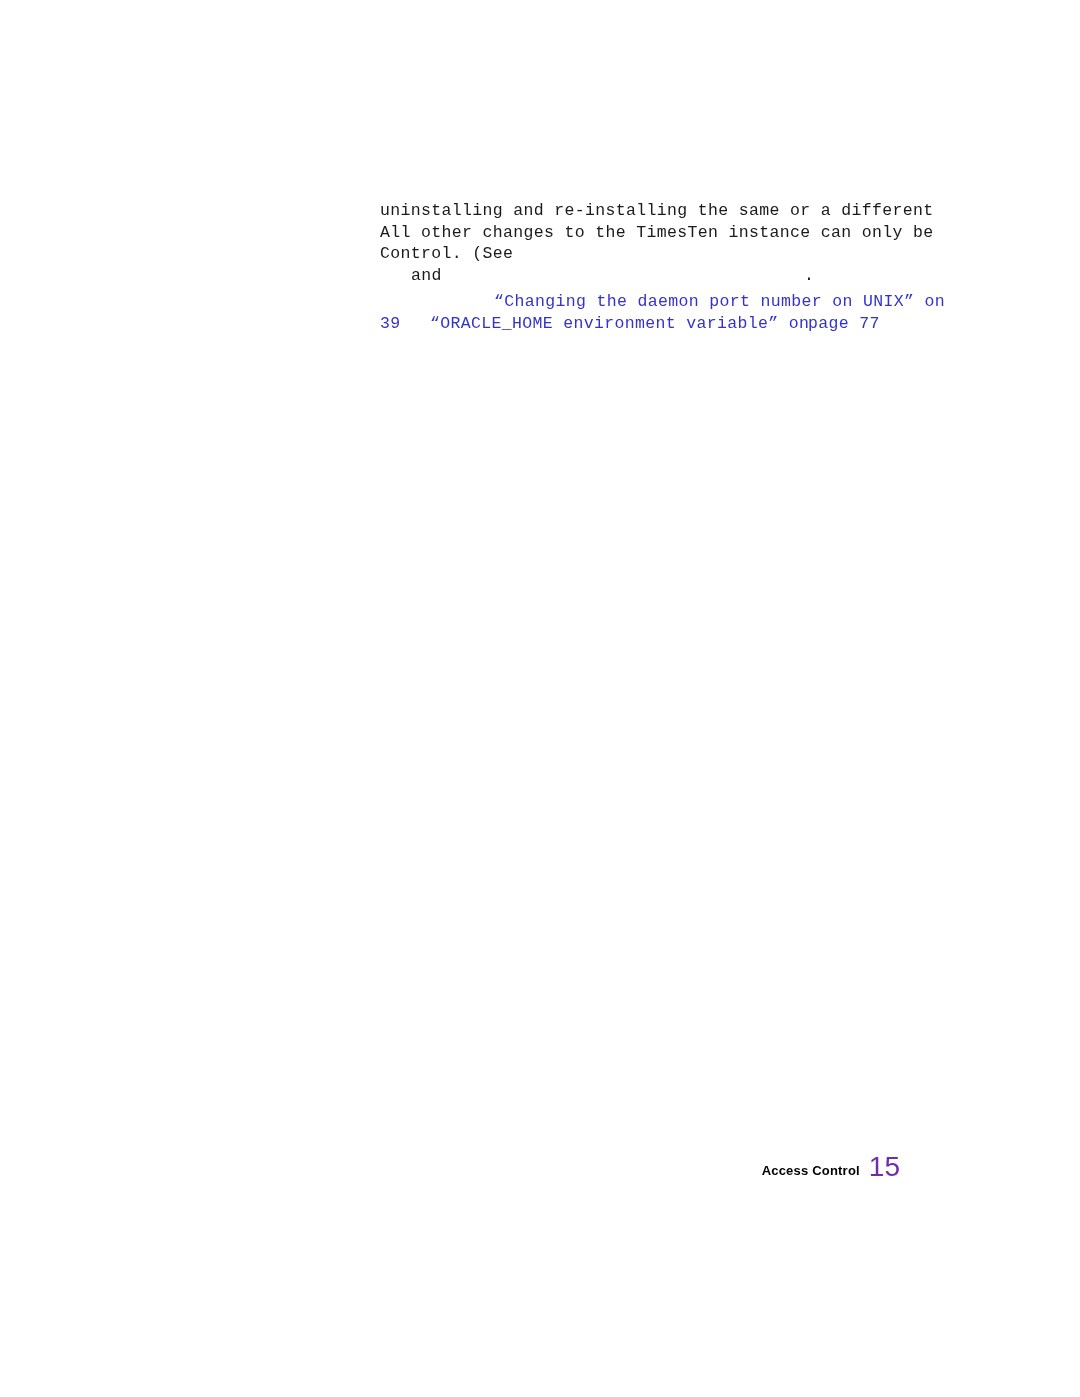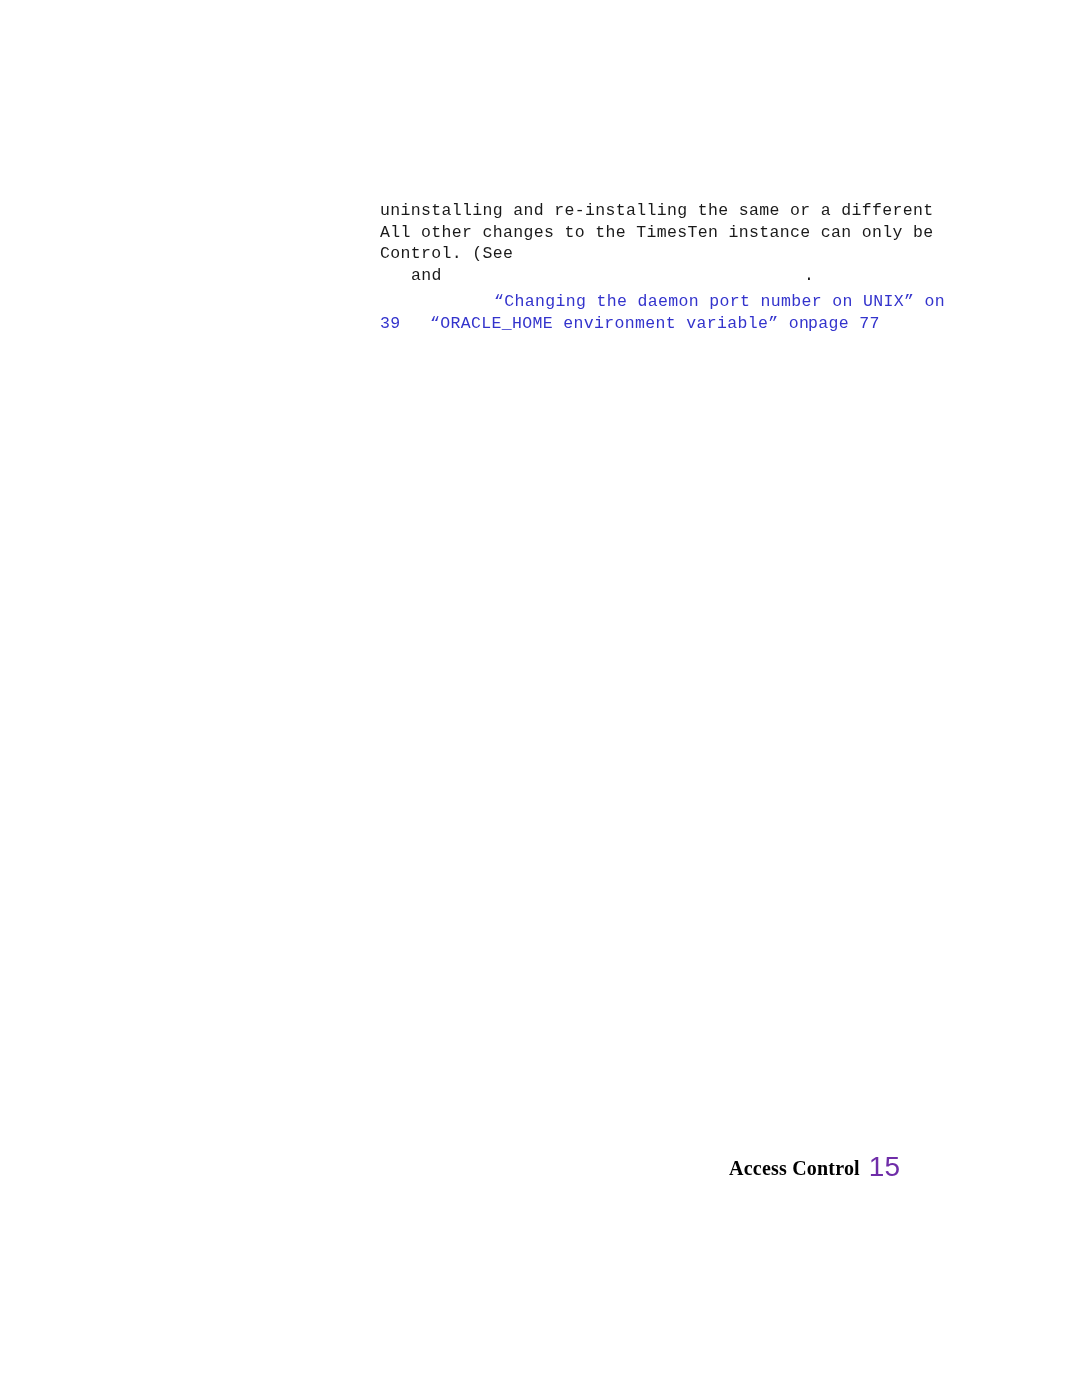--- a/index.html
+++ b/index.html
@@ -61,23 +61,23 @@
   
   .footer {
     position: absolute;
     left: 380px;
     top: 1151px;
     width: 520px;
     text-align: right;
     white-space: nowrap;
   }
   .footer-title {
-    font-family: Liberation Serif, serif;
+    font-family: Liberation Sans, sans-serif;
     font-weight: bold;
-    font-size: 20px;
+    font-size: 13px;
     color: #000000;
     letter-spacing: 0.2px;
   }
   .footer-pagenum {
     font-family: "Liberation Sans", sans-serif;
     font-size: 28px;
     color: #6f2da8;
     margin-left: 9px;
     vertical-align: -1px;
   }

